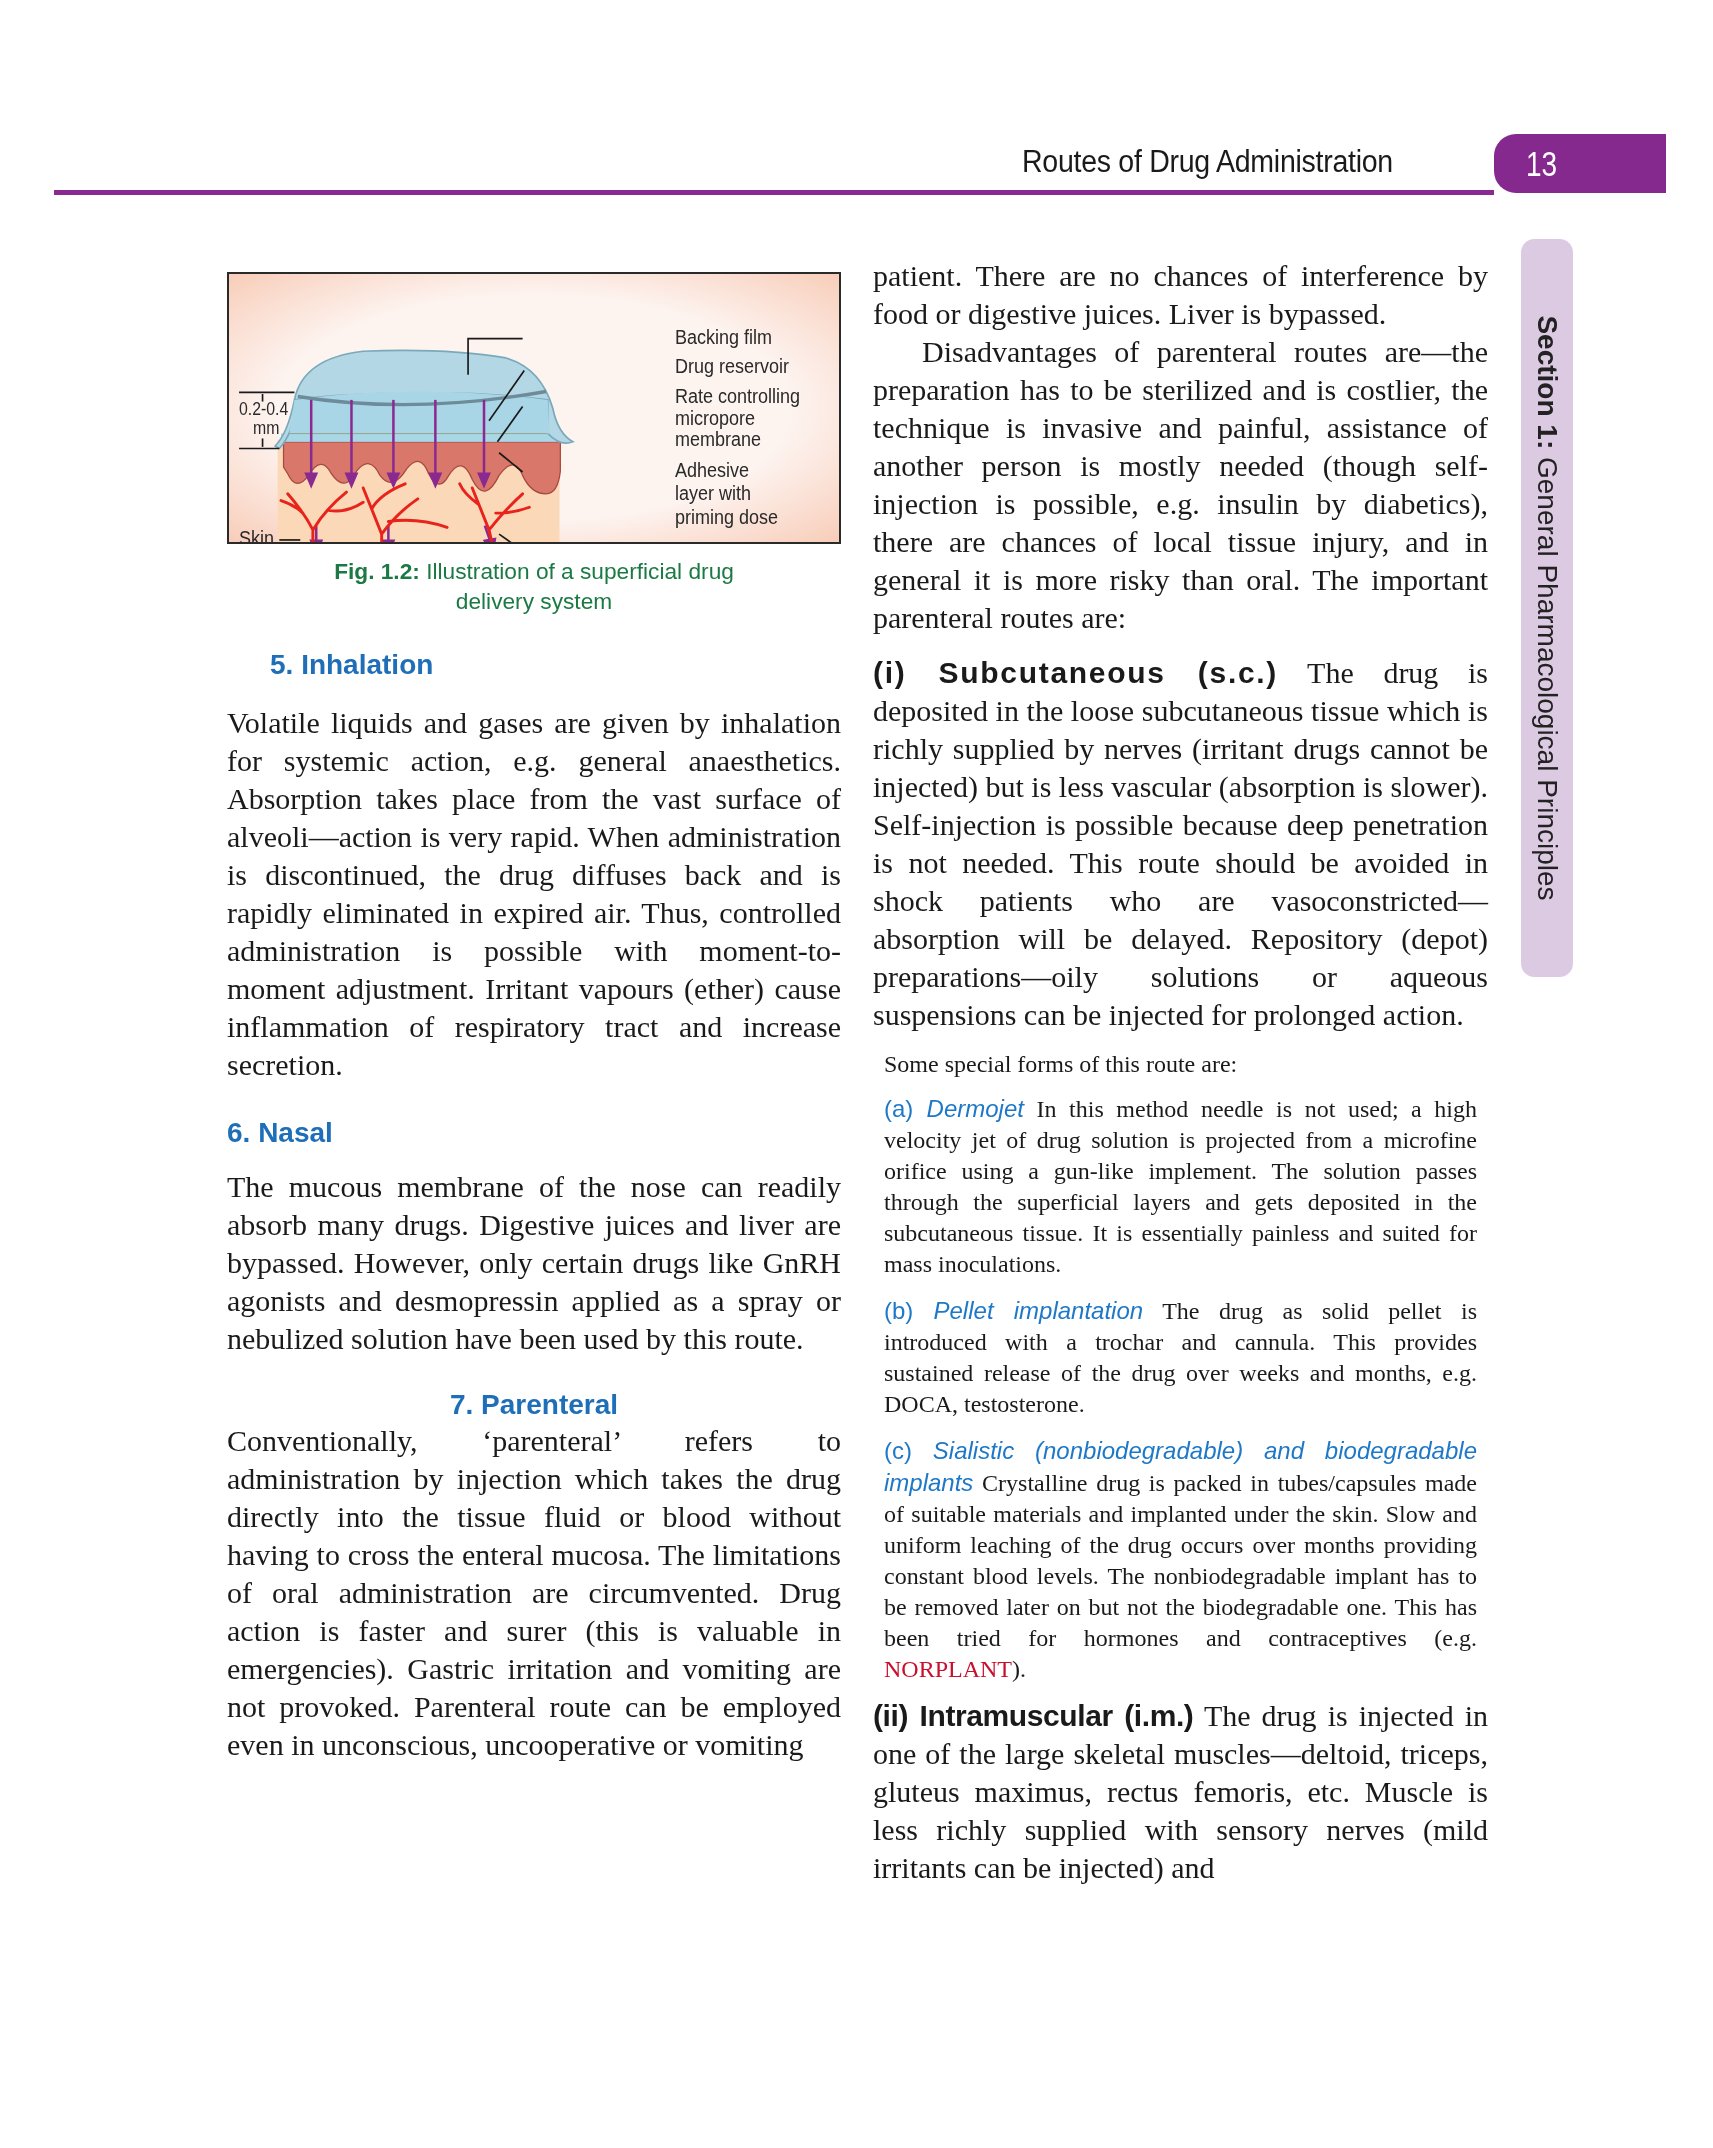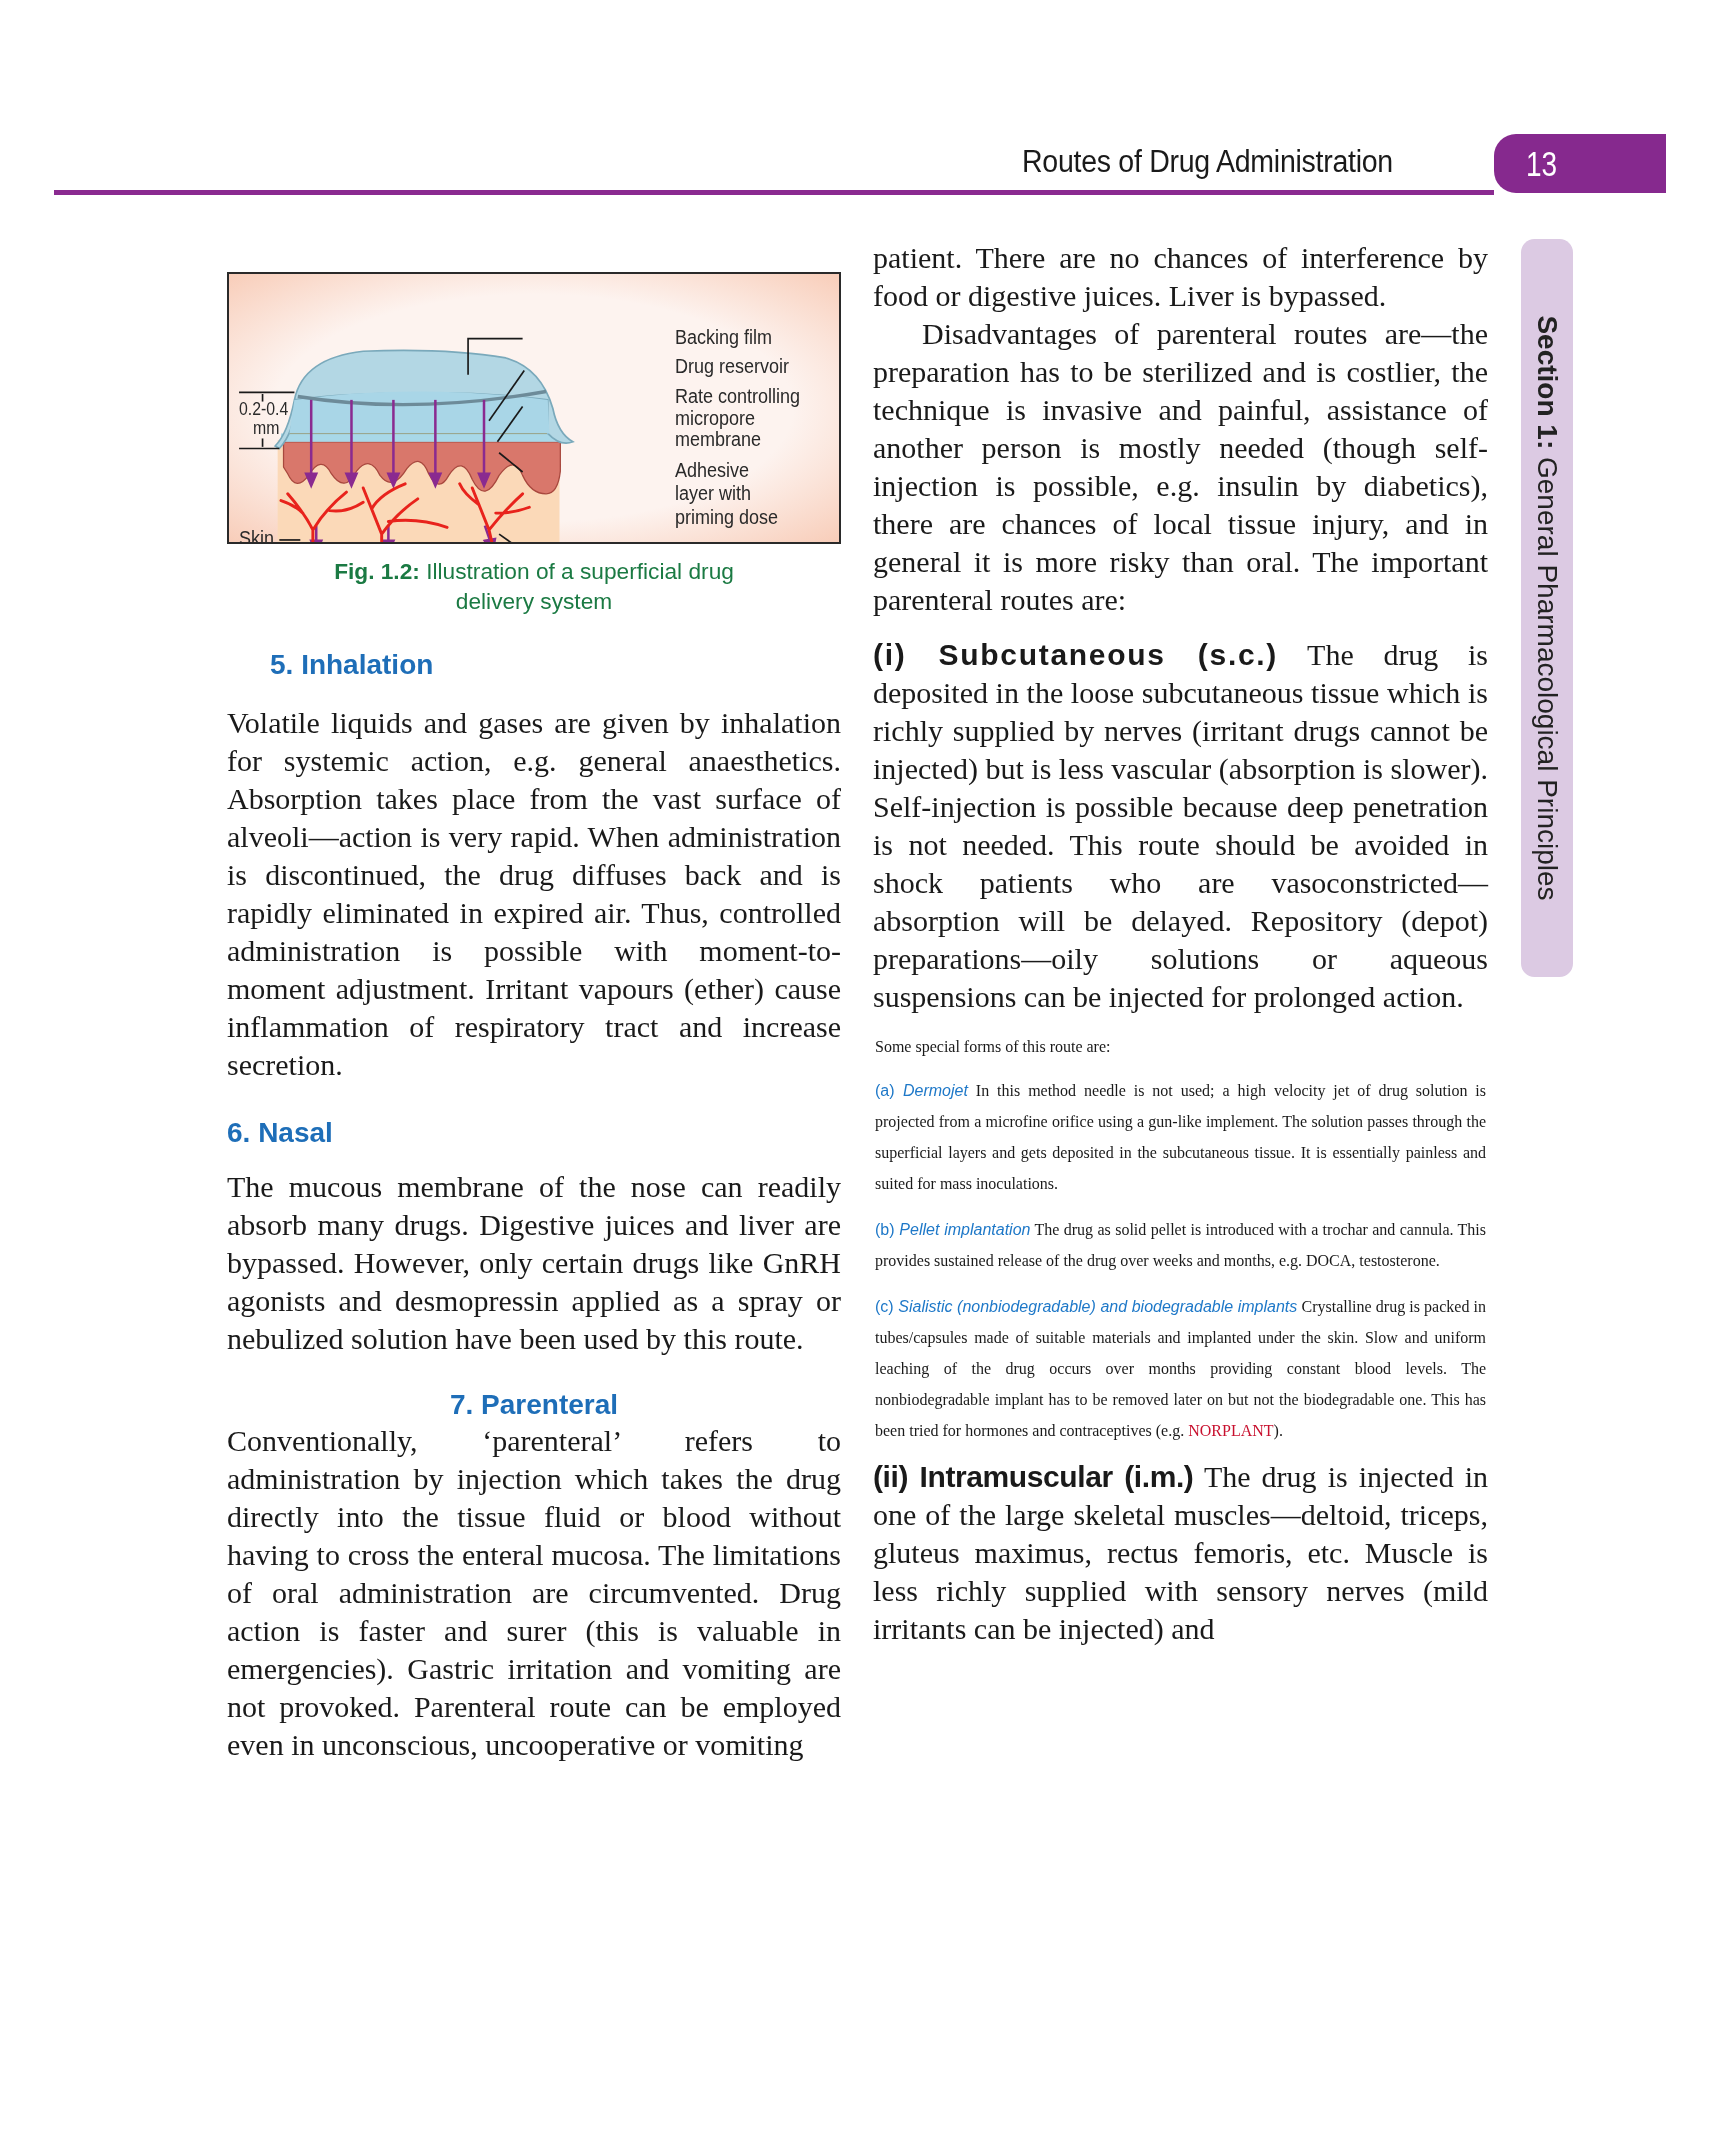--- a/index.html
+++ b/index.html
@@ -12,33 +12,33 @@
   .hdr-page span { position: absolute; left: 32px; top: 10px; font-family: "Liberation Sans", sans-serif; font-size: 35px; color: #ffffff; transform: scaleX(0.8); transform-origin: left center; }
 
   
   .side-tab { position: absolute; left: 1521px; top: 239px; width: 52px; height: 738px; background: #dccae3; border-radius: 13.4px; }
   .side-tab .txt { position: absolute; left: 50%; top: 50%; width: 722px; transform: translate(-50%, -50%) rotate(90deg); text-align: center; font-family: "Liberation Sans", sans-serif; font-size: 28px; color: #222; white-space: nowrap; }
   .side-tab .txt b { font-weight: bold; }
 
   
   .col { position: absolute; }
   .col-left { left: 227px; top: 239px; width: 614px; }
-  .col-right { left: 873px; top: 239px; width: 615px; }
+  .col-right { left: 873px; top: 257px; width: 615px; }
 
   
   .figure-box { position: relative; width: 614px; height: 272px; border: 2.5px solid #2a2a2a; box-sizing: border-box; background: radial-gradient(ellipse at center, #fdf3ef 60%, #f8cdb9 100%); overflow: hidden; margin-top: 33px; }
   .figure-box svg { position: absolute; left: 0; top: 0; }
   .fig-label { position: absolute; font-family: "Liberation Sans", sans-serif; font-size: 20px; color: #2a2a2a; line-height: 23.5px; white-space: nowrap; transform: scaleX(0.9); transform-origin: left top; }
   .fig-caption { text-align: center; font-family: "Liberation Sans", sans-serif; font-size: 22.7px; color: #1b7a43; line-height: 30px; margin-top: 11.7px; }
   .fig-caption b { font-weight: bold; }
 
   h3.sec { font-family: "Liberation Sans", sans-serif; font-weight: bold; color: #1e6eb8; font-size: 28px; margin: 0; line-height: 34px; }
 
   p.body { font-size: 30px; line-height: 38px; margin: 0; text-align: justify; }
-  p.small { font-size: 16px; line-height: 31px; margin: 2px; text-align: justify; }
+  p.small { font-size: 24px; line-height: 31px; margin: 11px; text-align: justify; }
 
   .lead-bold { font-family: "Liberation Sans", sans-serif; font-weight: bold; }
   .lead-blue { font-family: "Liberation Sans", sans-serif; color: #1e78c8; }
   .lead-blue i { font-style: italic; }
   .red { color: #c8102e; }
   .indent { text-indent: 49px; }
 </style>
 </head>
 <body>
 

